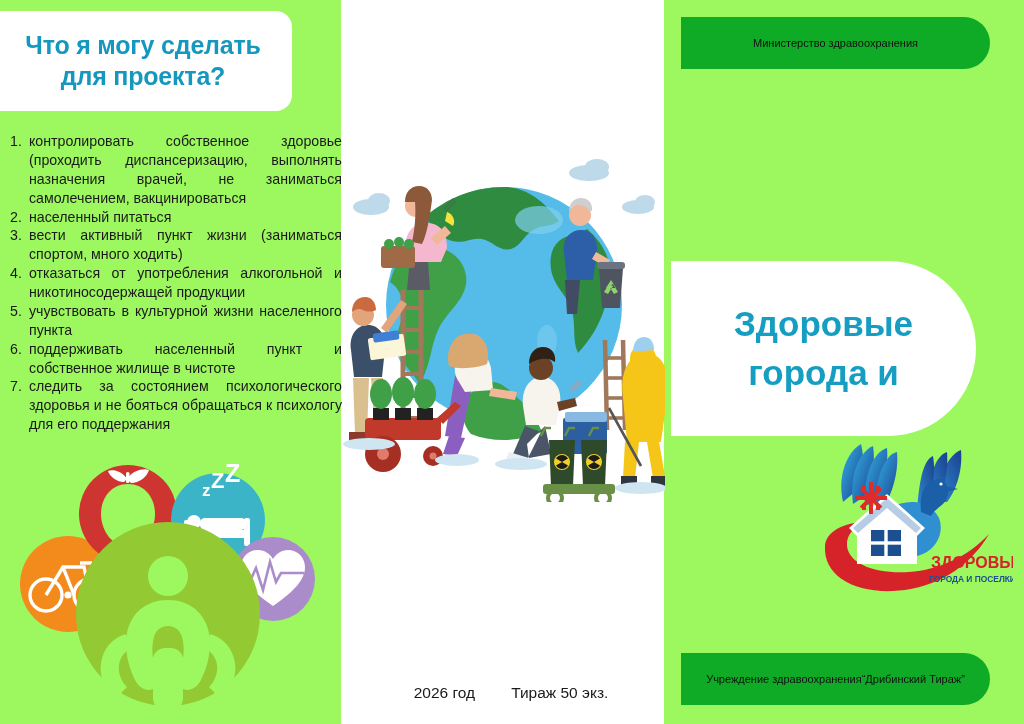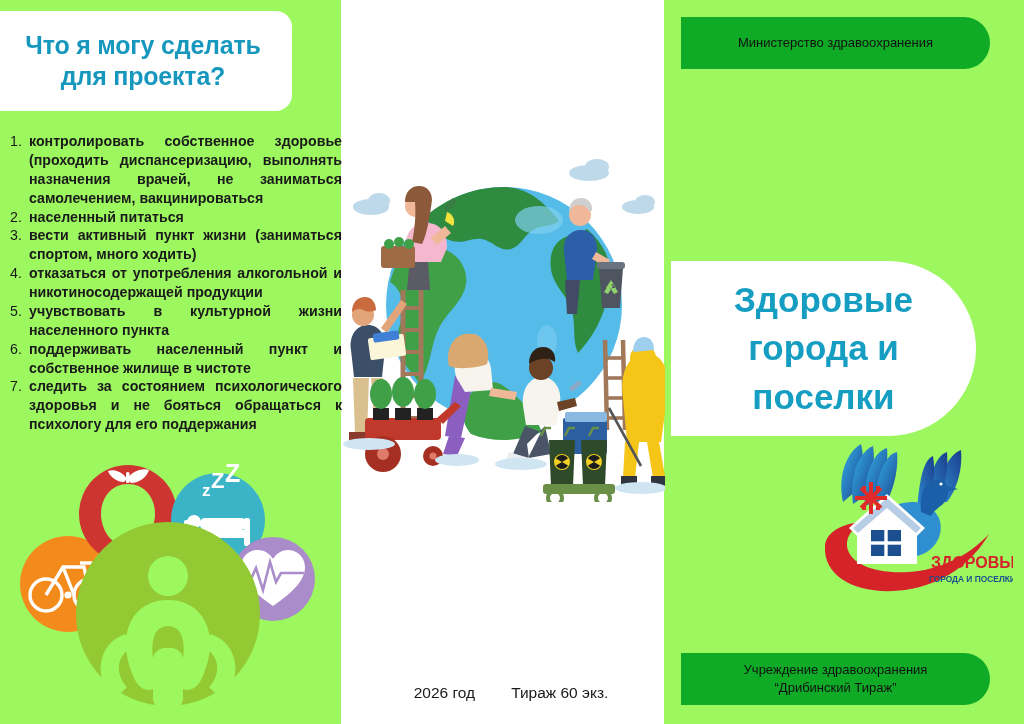--- a/index.html
+++ b/index.html
@@ -47,34 +47,34 @@
     font-size:14.2px;
     color:#1a1a1a;
     line-height:1.33;
   }
   .task-item {
     display:flex;
     align-items:flex-start;
     margin-bottom:0px;
   }
   .task-num { width:19px; flex:0 0 19px; text-align:left; }
-  .task-text { flex:1; text-align:justify;font-weight:bold; }
+  .task-text { flex:1; text-align:justify; }
   .task-text.nojust { text-align:left; }
 
   
   .health-graphic { position:absolute; left:8px; top:452px; width:332px; height:268px; }
 
   
   .banner {
     position:absolute;
     background:#0fab26;
-    display:flex; flex-direction:column;
+    display:flex; 
     align-items:center; justify-content:center;
     color:#111;
-    font-size:13px;
+    font-size:11px;
     line-height:1.35;
     text-align:right;
   }
   .banner-top    { left:681px; top:17px;  width:309px; height:52px; border-radius:0 80px 80px 0; }
   .banner-bottom { left:681px; top:653px; width:309px; height:52px; border-radius:0 80px 80px 0; }
 
   
   .title-pill {
     position:absolute; left:671px; top:261px;
     width:305px; height:175px;
@@ -368,31 +368,30 @@
     <g fill="#cfe6f2">
       <ellipse cx="28" cy="294" rx="26" ry="6"></ellipse>
       <ellipse cx="116" cy="310" rx="22" ry="6"></ellipse>
       <ellipse cx="180" cy="314" rx="26" ry="6"></ellipse>
       <ellipse cx="300" cy="338" rx="26" ry="6"></ellipse>
     </g>
   </svg>
 
   <div class="mid-footer">
     <span>2026 год</span>
-    <span>Тираж 60 экз.</span>
+    <span>Тираж 50 экз.</span>
   </div>
 
   <div class="banner banner-top">
     <span>Министерство здравоохранения</span>
   </div>
 
   <div class="title-pill">
     <span class="tline">Здоровые</span>
     <span class="tline">города и</span>
-    <span class="tline">поселки</span>
   </div>
 
   <svg class="logo-wrap" viewBox="0 0 200 160">
     <defs>
       <linearGradient id="wingGrad" x1="0" y1="0" x2="1" y2="1">
         <stop offset="0%" stop-color="#34b3e6"></stop>
         <stop offset="100%" stop-color="#1b3f8f"></stop>
       </linearGradient>
       <linearGradient id="wingGrad2" x1="1" y1="0" x2="0" y2="1">
         <stop offset="0%" stop-color="#1b3f8f"></stop>

